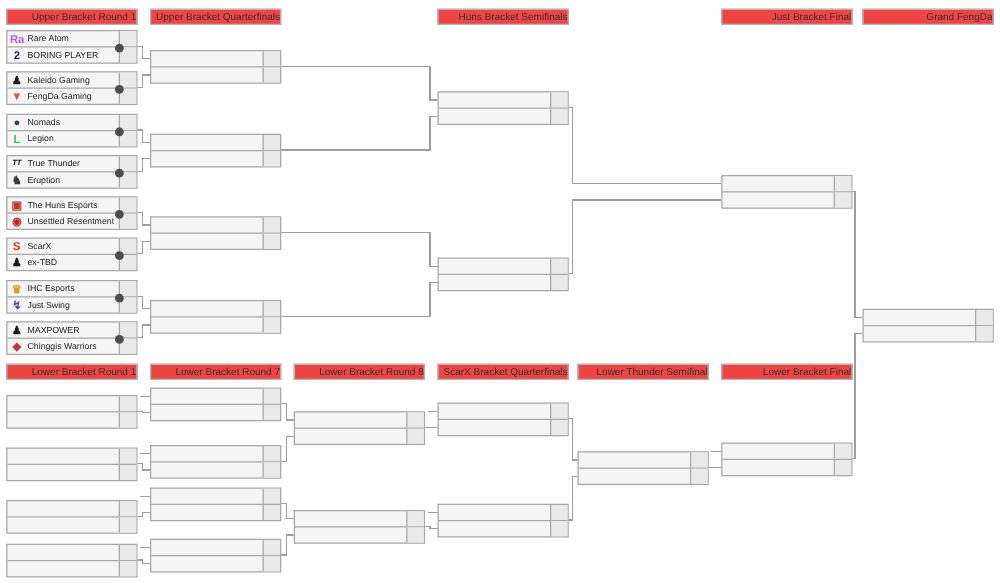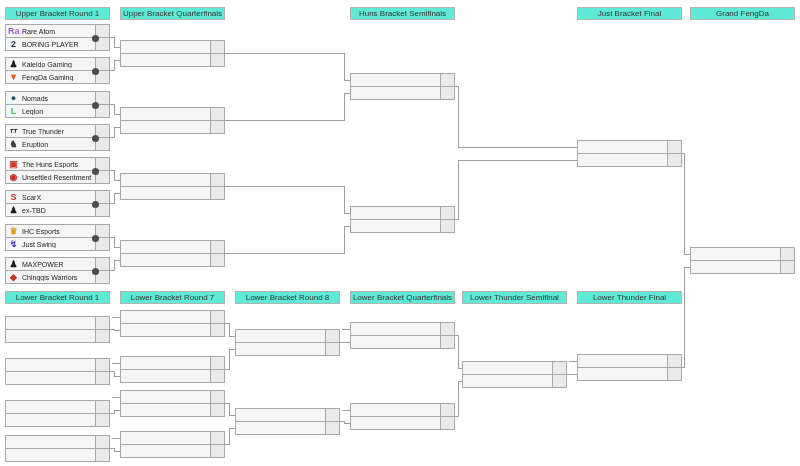--- a/index.html
+++ b/index.html
@@ -3,22 +3,22 @@
 <meta charset="utf-8">
 <style>
   html,body { margin:0; padding:0; }
   body {
     width:800px; height:466px; position:relative; overflow:hidden;
     background:#ffffff; font-family:"Liberation Sans", sans-serif;
   }
   #wires { position:absolute; left:0; top:0; z-index:0; }
   .hdr {
     position:absolute; width:103px; height:11px; z-index:2;
-    background:#5eead4; border:1px solid #b3b3b3;
-    font-size:8px; line-height:11px; color:#333; text-align:center;
+    background:#ef4444; border:1px solid #b3b3b3;
+    font-size:8px; line-height:11px; color:#333; text-align:right;
     white-space:nowrap; overflow:hidden;
   }
   .match {
     position:absolute; width:103px; z-index:1;
     background:#f5f5f5; border:1px solid #a8a8a8;
   }
   .trow { position:relative; height:12px; display:flex; align-items:center; }
   .trow + .trow { border-top:1px solid #a8a8a8; }
   .score {
     position:absolute; right:0; top:0; bottom:0; width:13px;
@@ -94,23 +94,23 @@
 </svg>
 
 <div class="hdr" style="left:5px;top:7px">Upper Bracket Round 1</div>
 <div class="hdr" style="left:120px;top:7px">Upper Bracket Quarterfinals</div>
 <div class="hdr" style="left:350px;top:7px">Huns Bracket Semifinals</div>
 <div class="hdr" style="left:577px;top:7px">Just Bracket Final</div>
 <div class="hdr" style="left:690px;top:7px">Grand FengDa</div>
 <div class="hdr" style="left:5px;top:291px">Lower Bracket Round 1</div>
 <div class="hdr" style="left:120px;top:291px">Lower Bracket Round 7</div>
 <div class="hdr" style="left:235px;top:291px">Lower Bracket Round 8</div>
-<div class="hdr" style="left:350px;top:291px">Lower Bracket Quarterfinals</div>
+<div class="hdr" style="left:350px;top:291px">ScarX Bracket Quarterfinals</div>
 <div class="hdr" style="left:462px;top:291px">Lower Thunder Semifinal</div>
-<div class="hdr" style="left:577px;top:291px">Lower Thunder Final</div>
+<div class="hdr" style="left:577px;top:291px">Lower Bracket Final</div>
 
 <div class="match" style="left:5px;top:24px">
   <div class="trow">
     <span class="ticon" style="color: rgb(163, 98, 232);">Ra</span>
     <span class="tname">Rare Atom</span>
     <span class="score"></span>
   </div>
   <div class="trow">
     <span class="ticon" style="color: rgb(28, 43, 74);">2</span>
     <span class="tname">BORING PLAYER</span>

